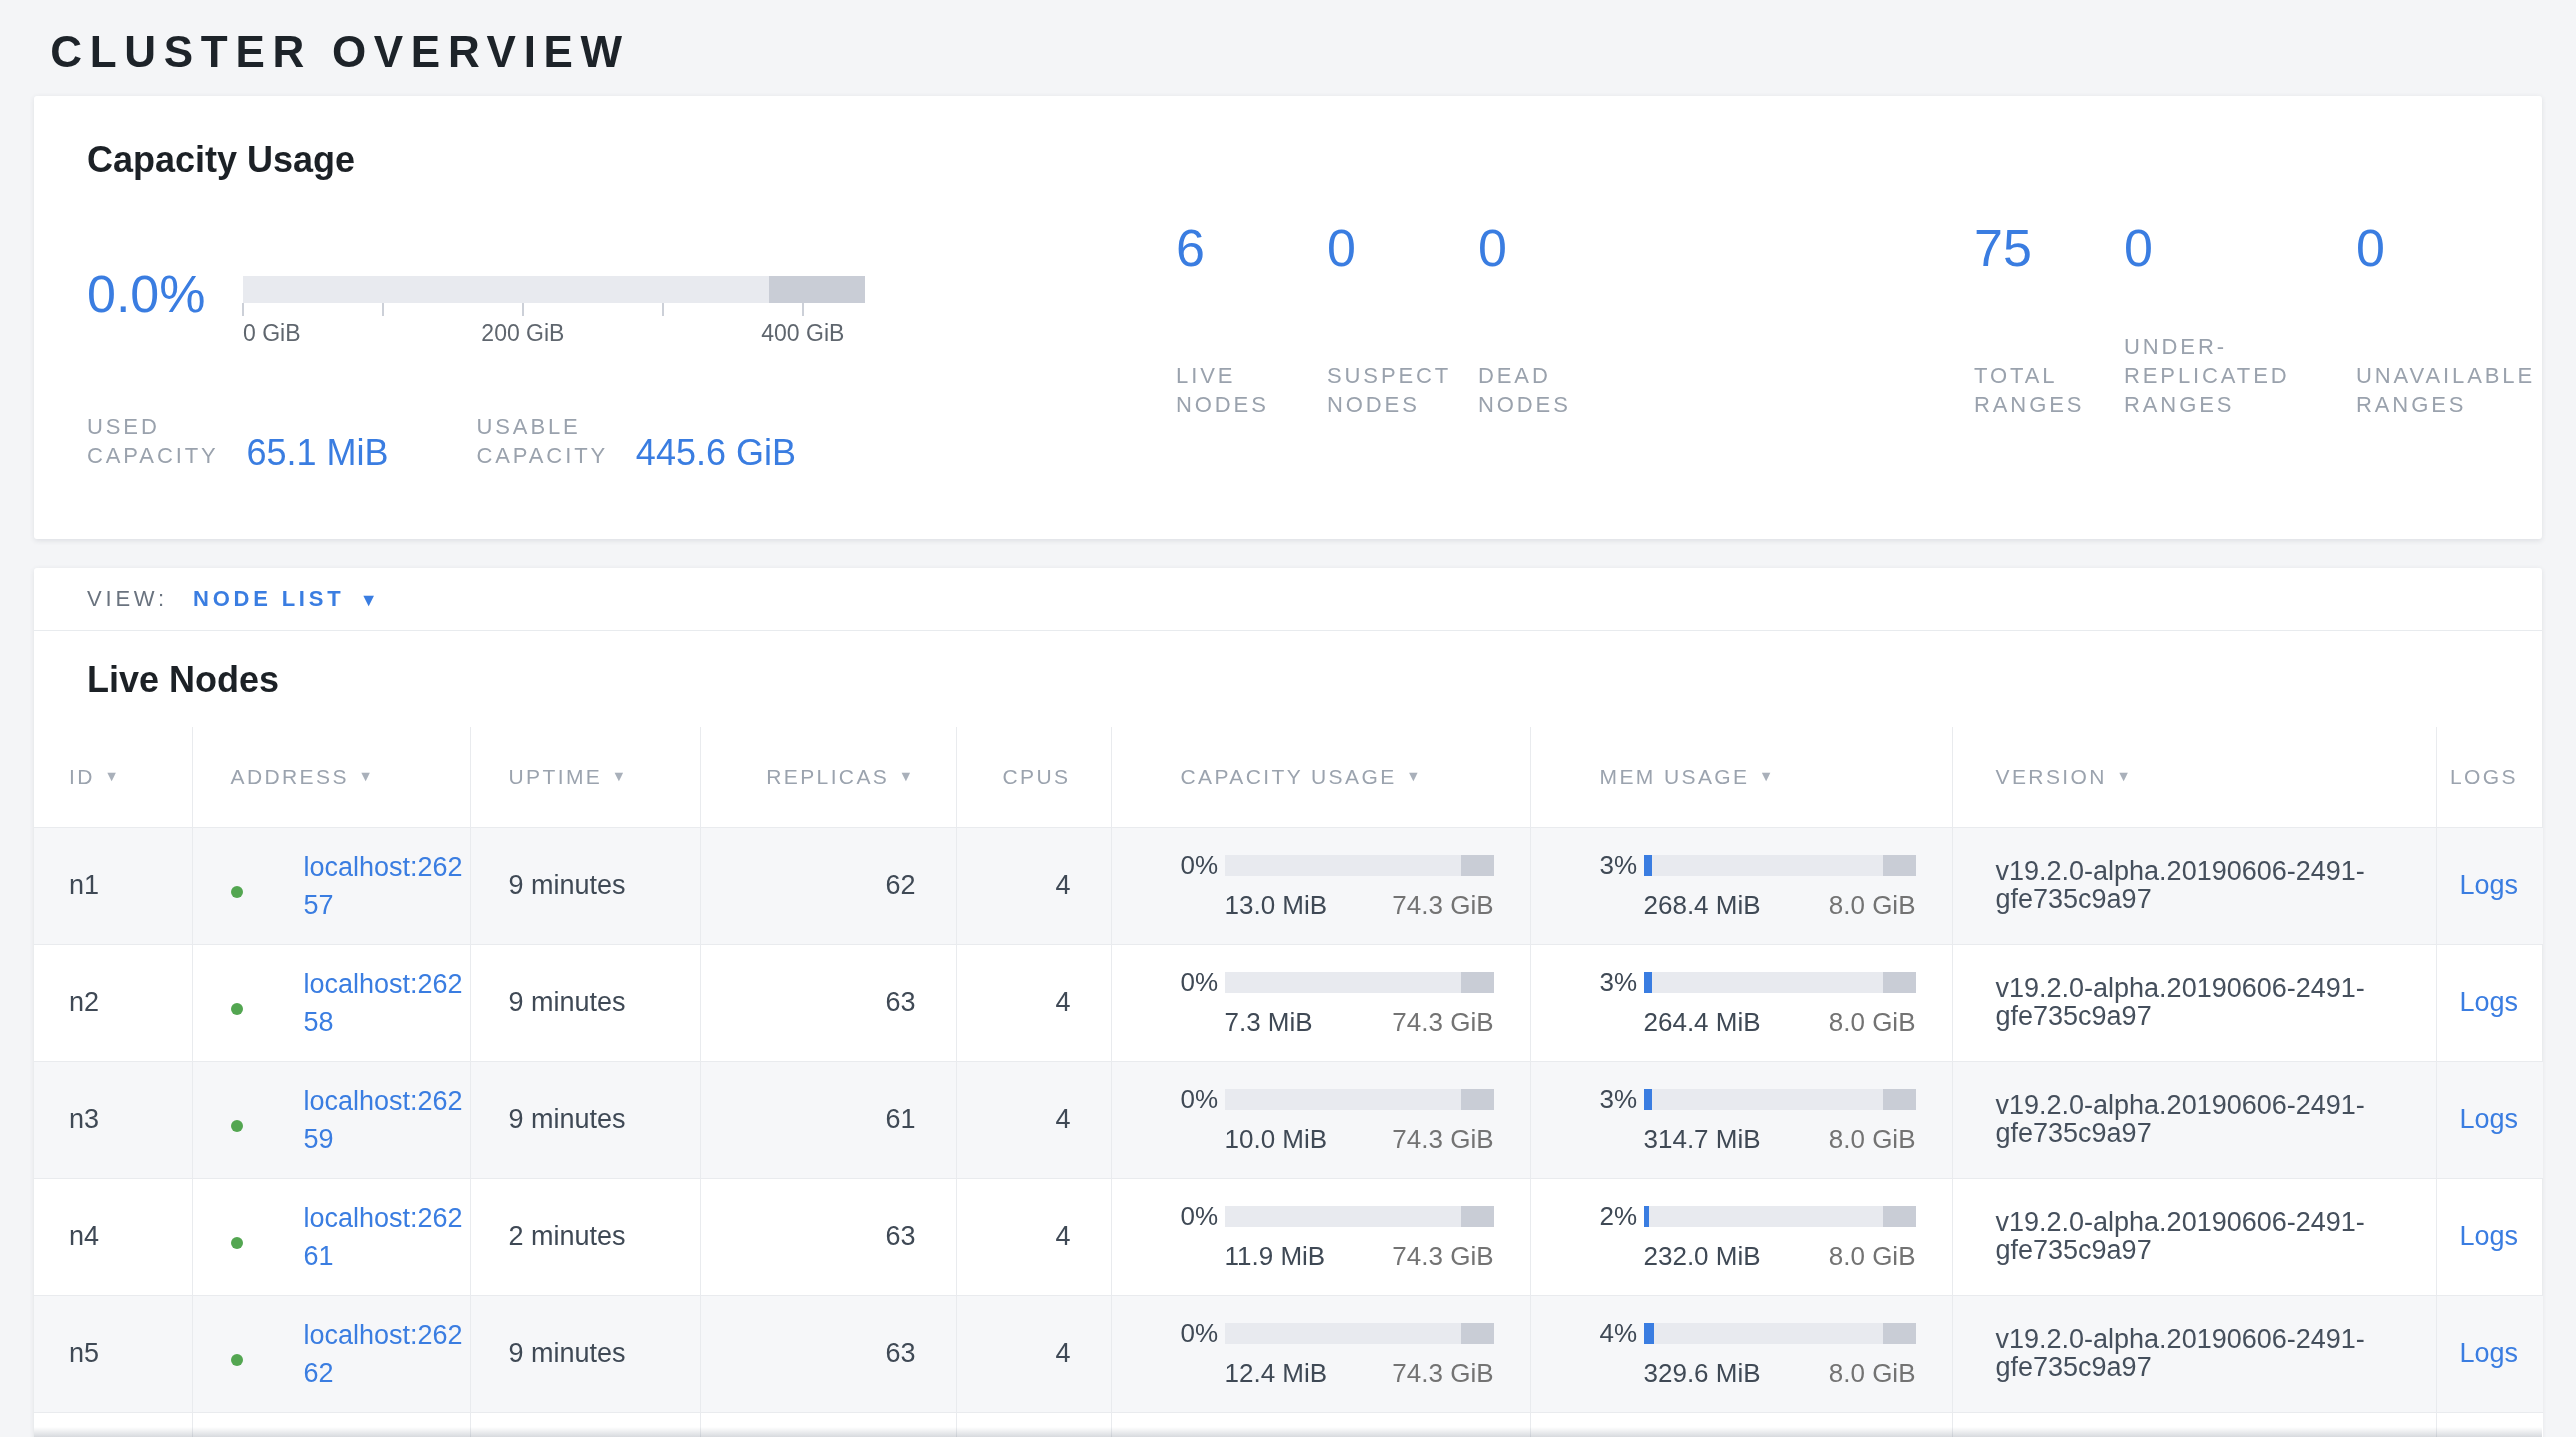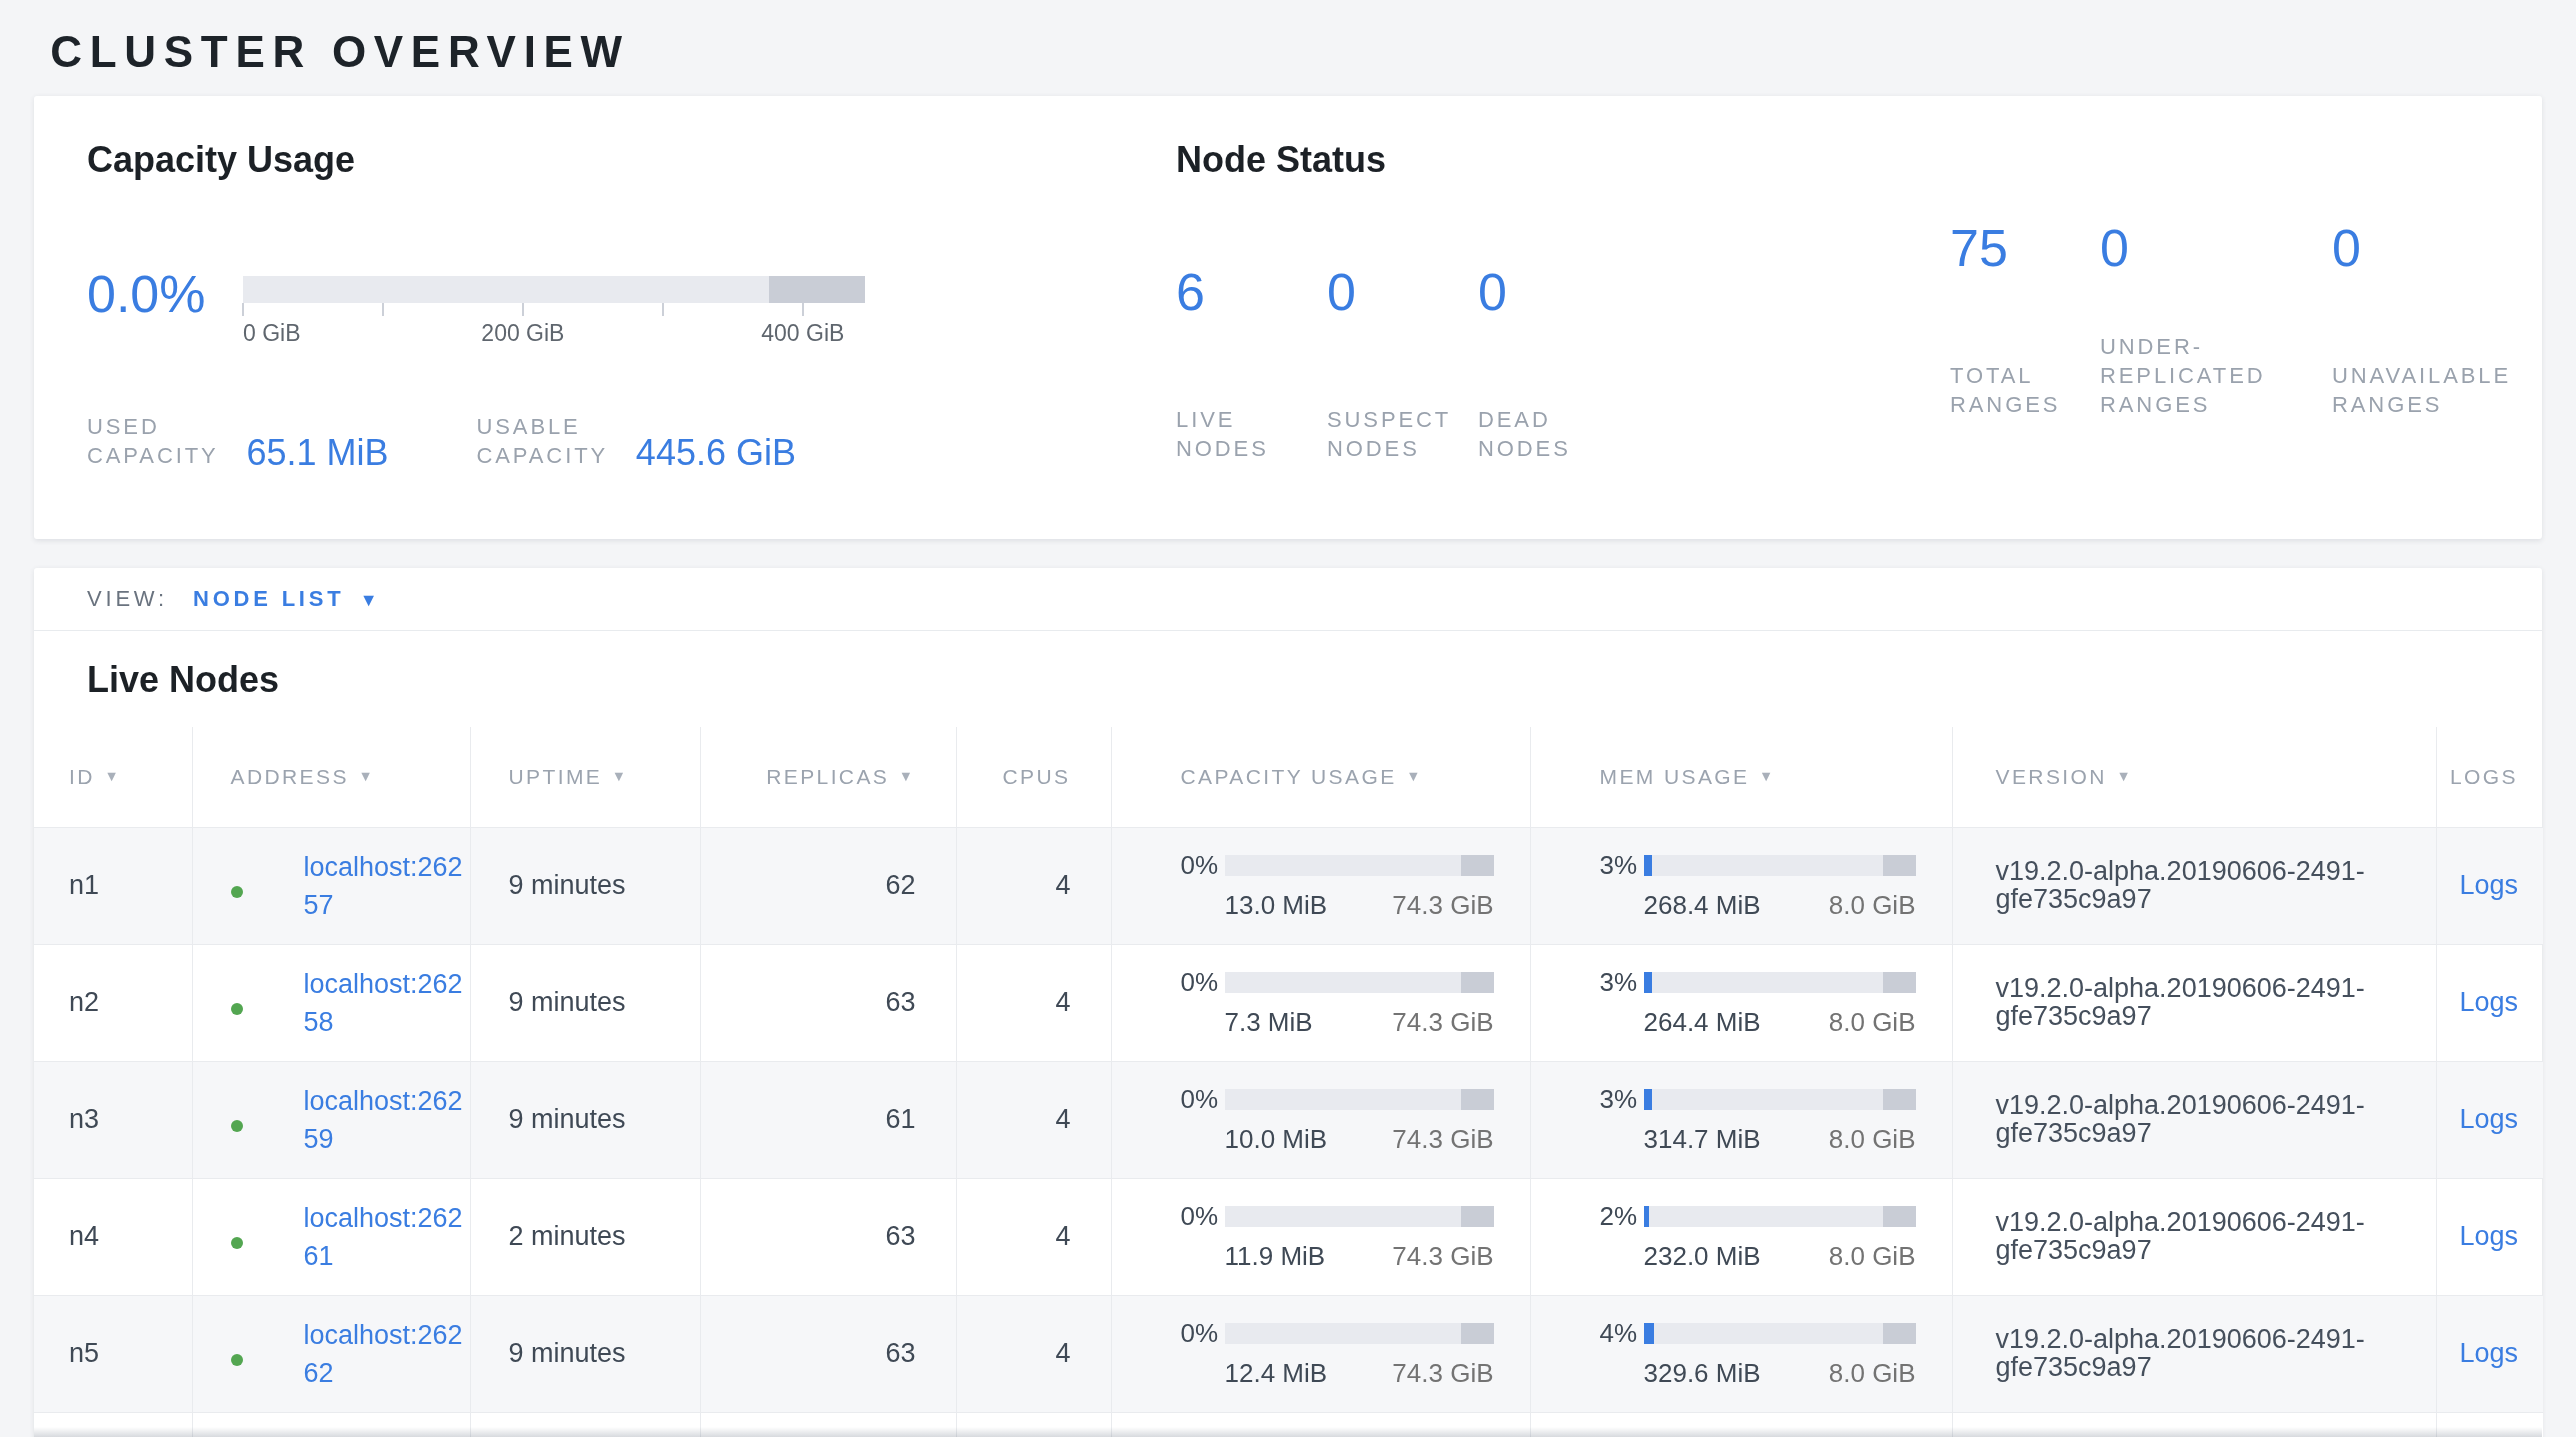--- a/index.html
+++ b/index.html
@@ -49,21 +49,21 @@
   .stat-label {
     font-size:22px; letter-spacing:2.9px; color:#9aa2ad; line-height:29px; font-weight:400;
   }
   .cap-stat .stat-label { width:146px; }
   .cap-stat .stat-value { font-size:36px; line-height:35px; color:#3a7de1; margin-left:13.4px; white-space:nowrap; }
 
   .stats-row { display:flex; margin-top:82px; }
   .stat { display:flex; flex-direction:column; height:199px; }
   .stat-num { font-size:52px; line-height:56px; color:#3a7de1; }
   .stat .stat-label { margin-top:auto; }
-  .w158 { width:151px; } .w157 { width:150px; } .w242 { width:232px; } .w230 { width:220px; }
+  .w158 { width:151px; } .w157 { width:150px;margin-left:24px; } .w242 { width:232px; } .w230 { width:220px; }
 
   
   .lower-card {
     margin-top:29px; background:#fff; border-radius:2.9px 2.9px 0 0;
     box-shadow:0 1.9px 5.8px rgba(40,50,70,.10);
   }
   .view-bar {
     height:63px; display:flex; align-items:center; padding-left:53px;
     border-bottom:1.9px solid #e8ebee;
   }
@@ -155,21 +155,20 @@
           <div class="stat-value">65.1 MiB</div>
         </div>
         <div class="cap-stat">
           <div class="stat-label">USABLE CAPACITY</div>
           <div class="stat-value">445.6 GiB</div>
         </div>
       </div>
     </section>
 
     <section class="sec sec-nodes">
-      <h2>Node Status</h2>
       <div class="stats-row">
         <div class="stat w158">
           <div class="stat-num">6</div>
           <div class="stat-label">LIVE NODES</div>
         </div>
         <div class="stat w158">
           <div class="stat-num">0</div>
           <div class="stat-label">SUSPECT NODES</div>
         </div>
         <div class="stat w158">

